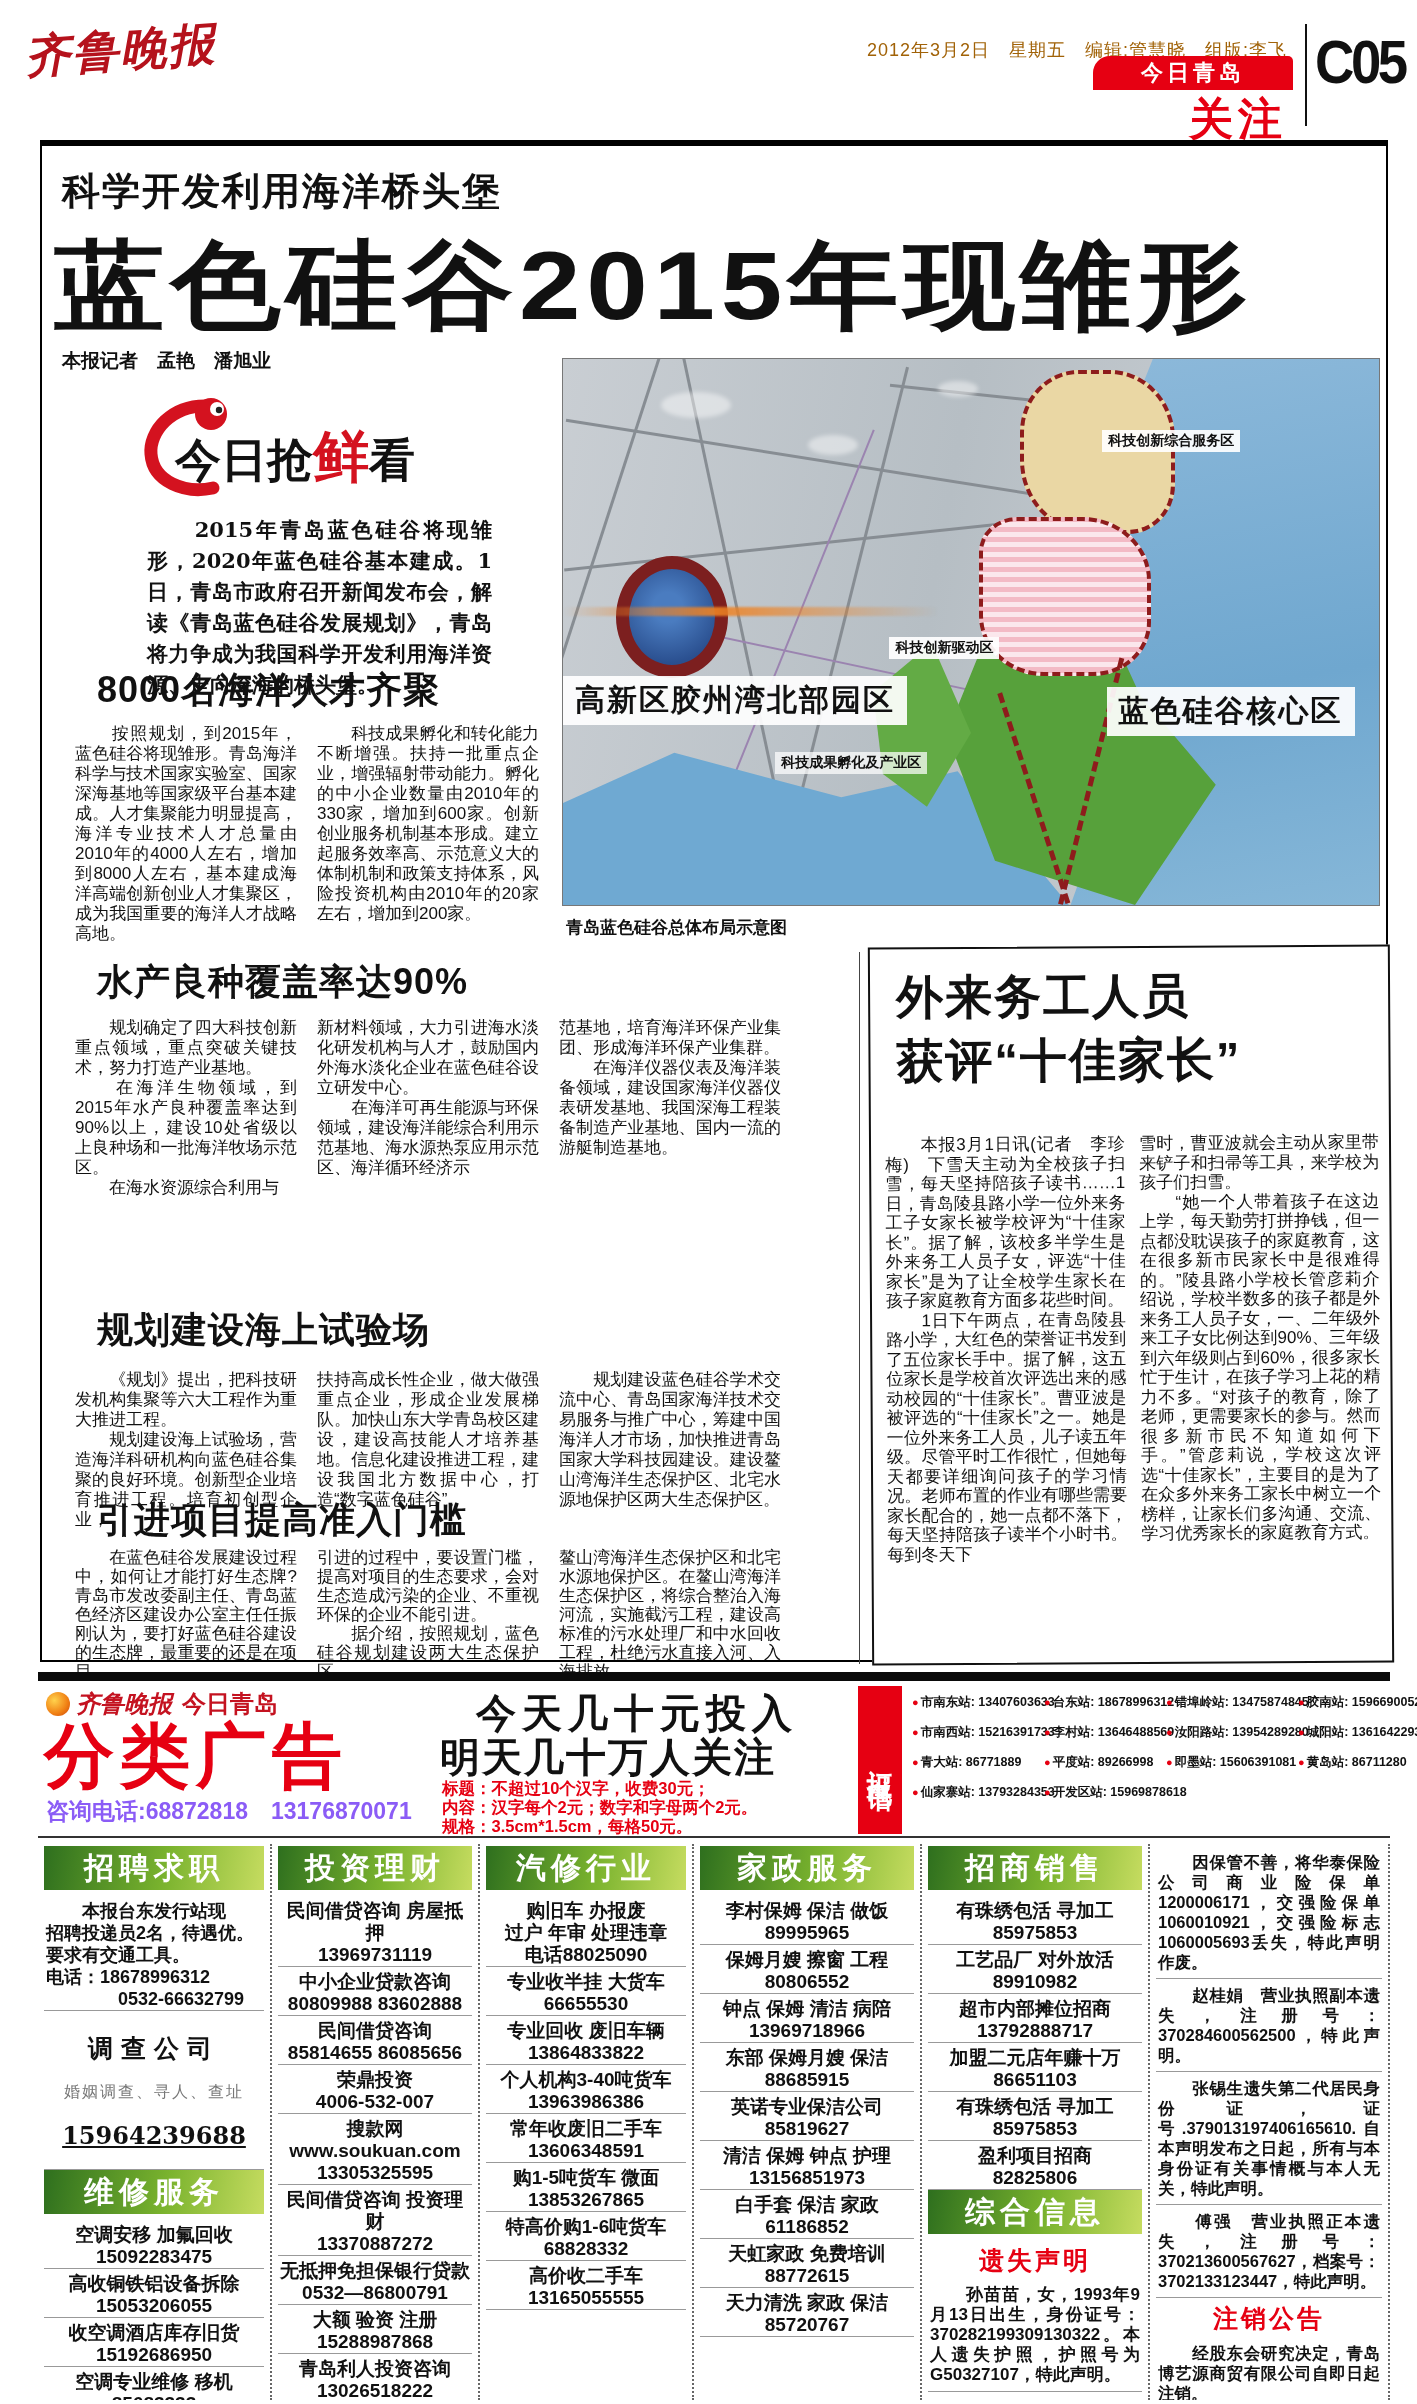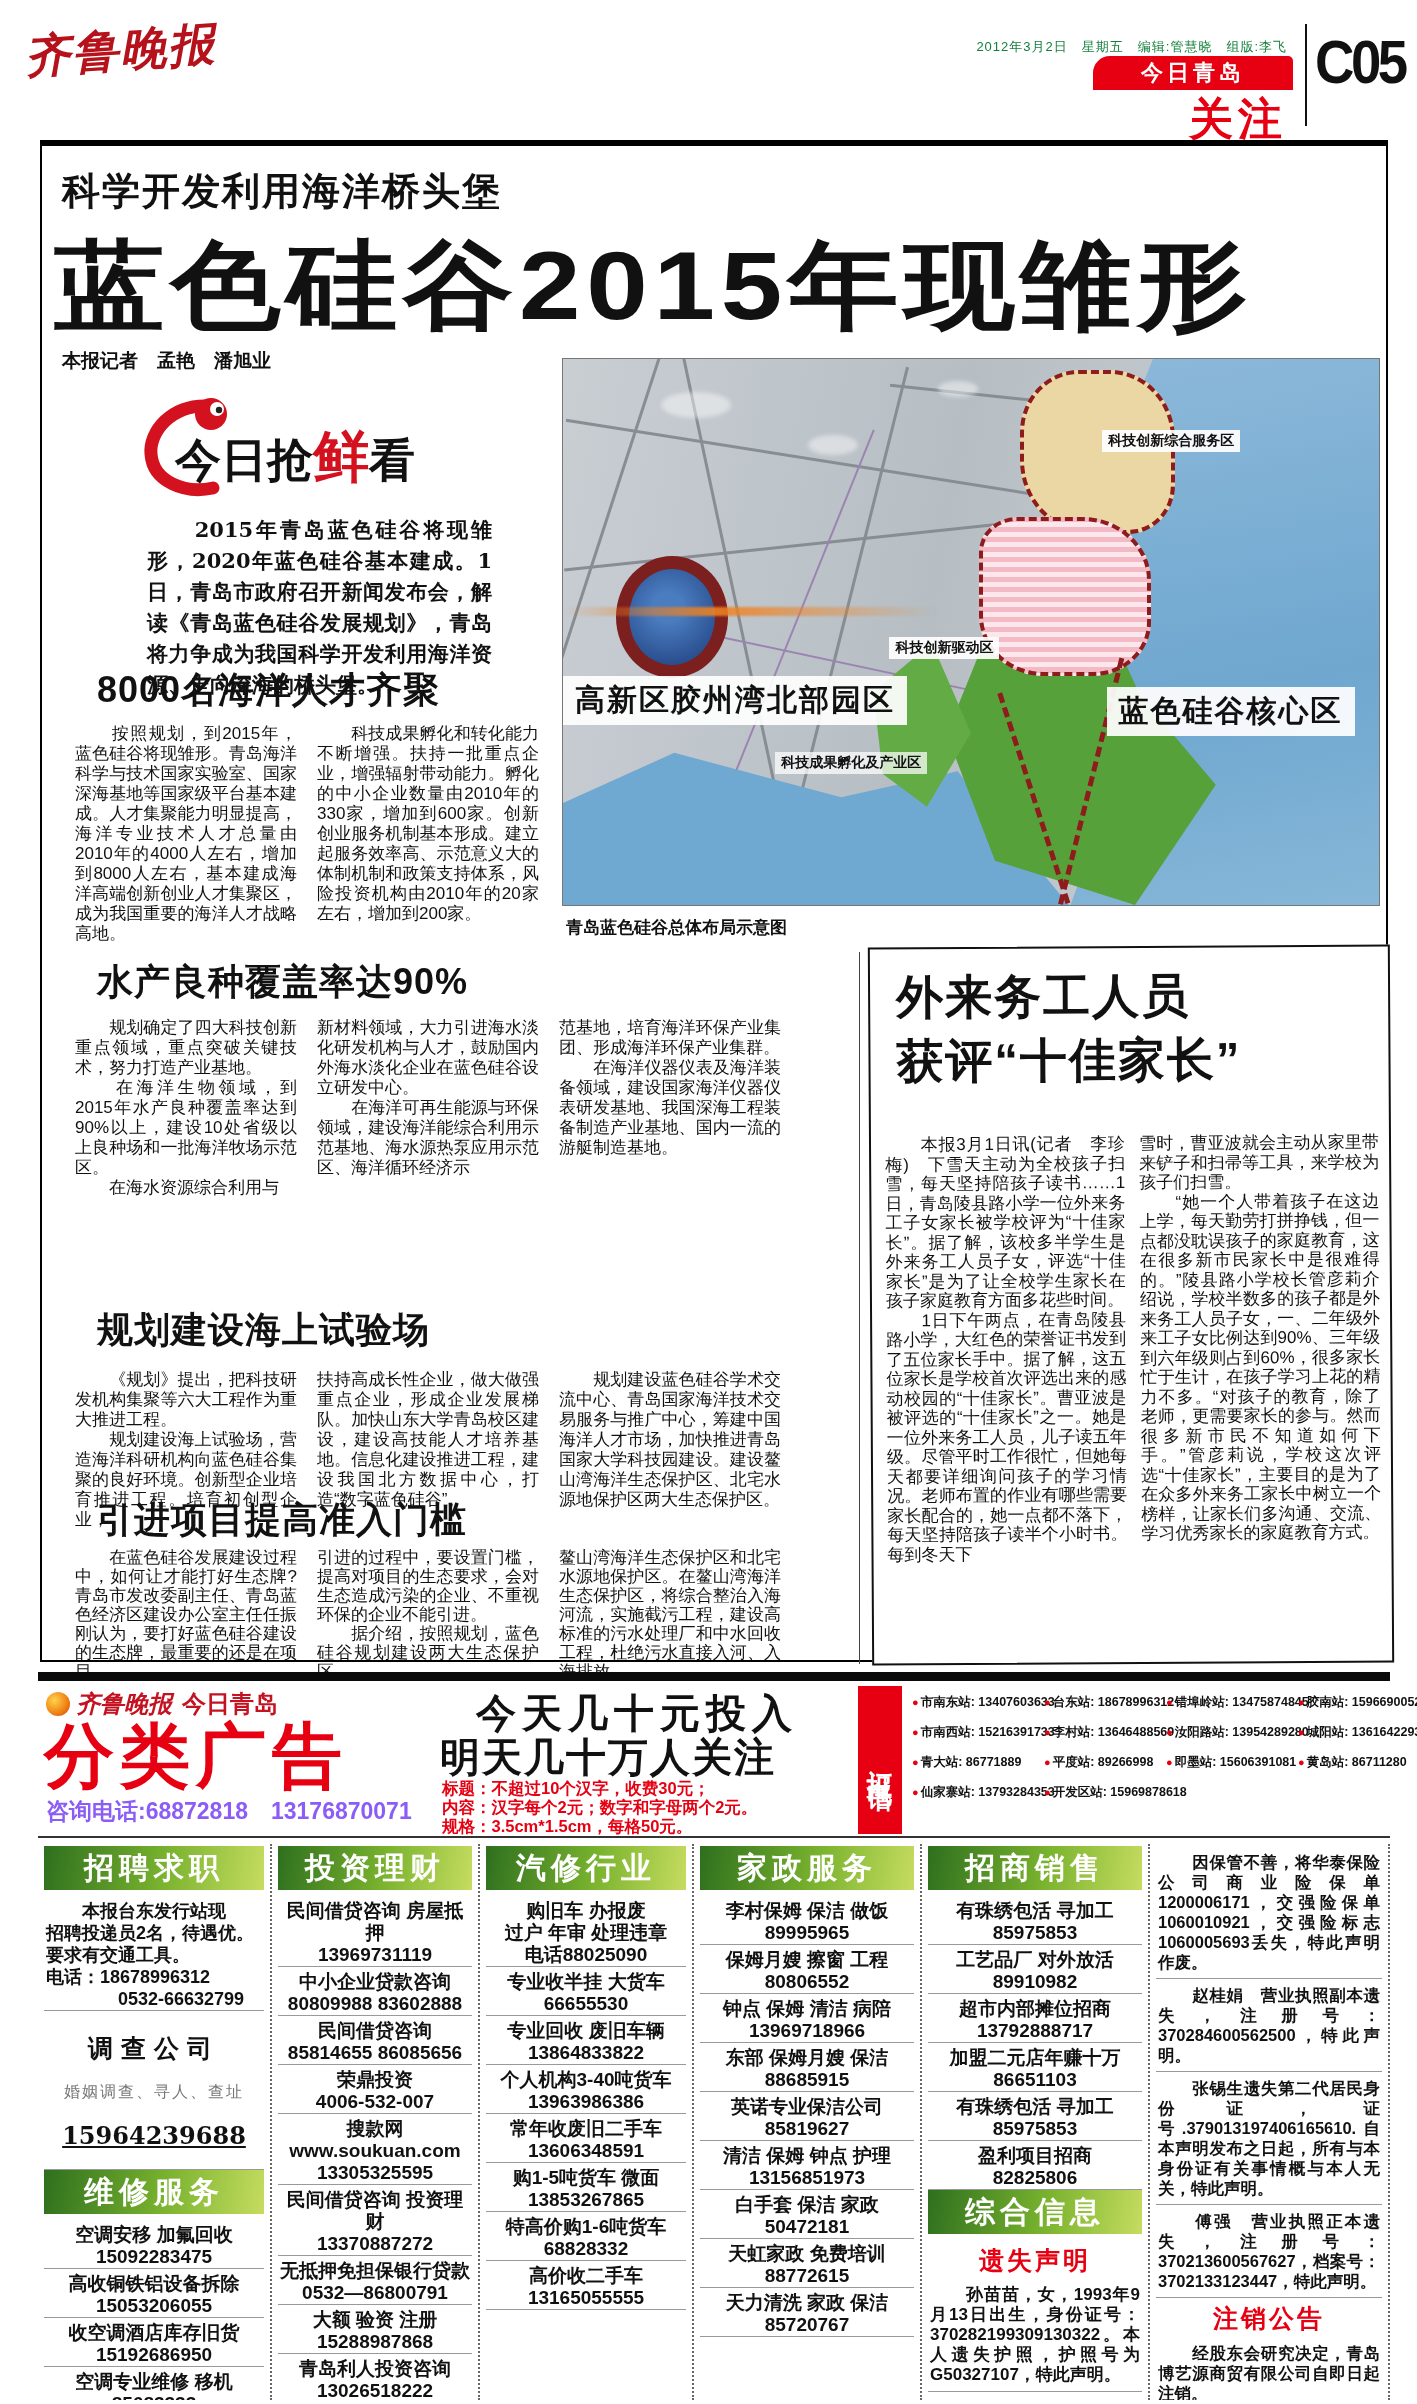--- a/index.html
+++ b/index.html
@@ -3,21 +3,21 @@
 <meta charset="utf-8">
 <style>
   * { margin:0; padding:0; box-sizing:border-box; }
   html,body { background:#e8e8e8; }
   .page { position:relative; width:1417px; height:2404px; background:#fff; margin:0 auto;
           font-family:"Liberation Sans","DejaVu Sans",sans-serif; color:#111; overflow:hidden; }
   .abs { position:absolute; }
 
   
   .paper-logo { left:24px; top:20px; font:italic 700 46px "DejaVu Serif",serif; color:#b5121c; transform:rotate(-4deg); letter-spacing:2px; }
-  .date-line { right:130px; top:38px; font-size:13px; color:#15803d; letter-spacing:1px; font-weight:500; }
+  .date-line { right:130px; top:38px; font-size:18px; color:#a16207; letter-spacing:1px; font-weight:500; }
   .section-tab { left:1093px; top:56px; width:200px; height:34px; background:#e60012; color:#fff; font-size:22px; font-weight:800; text-align:center; line-height:34px; border-radius:17px 5px 0 0; letter-spacing:4px; }
   .section-focus { right:130px; top:90px; font-size:44px; font-weight:900; color:#e60012; letter-spacing:5px; }
   .mast-divider { left:1305px; top:24px; width:2px; height:102px; background:#111; }
   .page-no { left:1315px; top:26px; font-size:62px; font-weight:900; letter-spacing:-4px; transform:scaleX(.88); transform-origin:left; }
 
   
   .main-box { left:40px; top:140px; width:1348px; height:1522px; border:2px solid #000; border-top:6px solid #000; }
   .kicker { left:20px; top:20px; font-size:38px; font-weight:700; letter-spacing:2px; }
   .headline { left:12px; top:76px; font-size:97px; font-weight:900; white-space:nowrap; transform:scaleX(1.14); transform-origin:left; letter-spacing:5px; }
   .byline { left:20px; top:202px; font-size:19px; font-weight:700; }
@@ -307,21 +307,21 @@
 80806552</div>
       <div class="ad">钟点 保姆 清洁 病陪
 13969718966</div>
       <div class="ad">东部 保姆月嫂 保洁
 88685915</div>
       <div class="ad">英诺专业保洁公司
 85819627</div>
       <div class="ad">清洁 保姆 钟点 护理
 13156851973</div>
       <div class="ad">白手套 保洁 家政
-50472181</div>
+61186852</div>
       <div class="ad">天虹家政 免费培训
 88772615</div>
       <div class="ad">天力清洗 家政 保洁
 85720767</div>
     </div>
     <div class="adcol w4">
       <div class="adhead">招商销售</div>
       <div class="ad">有珠绣包活 寻加工
 85975853</div>
       <div class="ad">工艺品厂 对外放活

